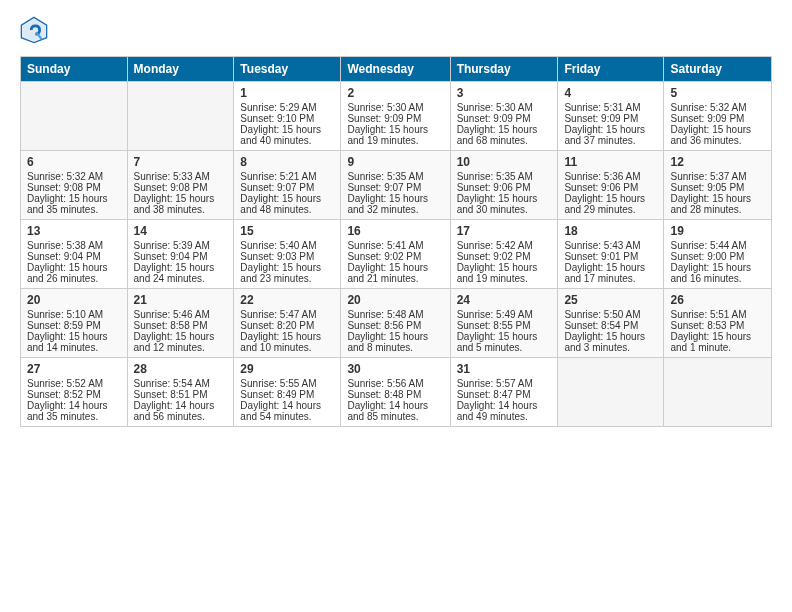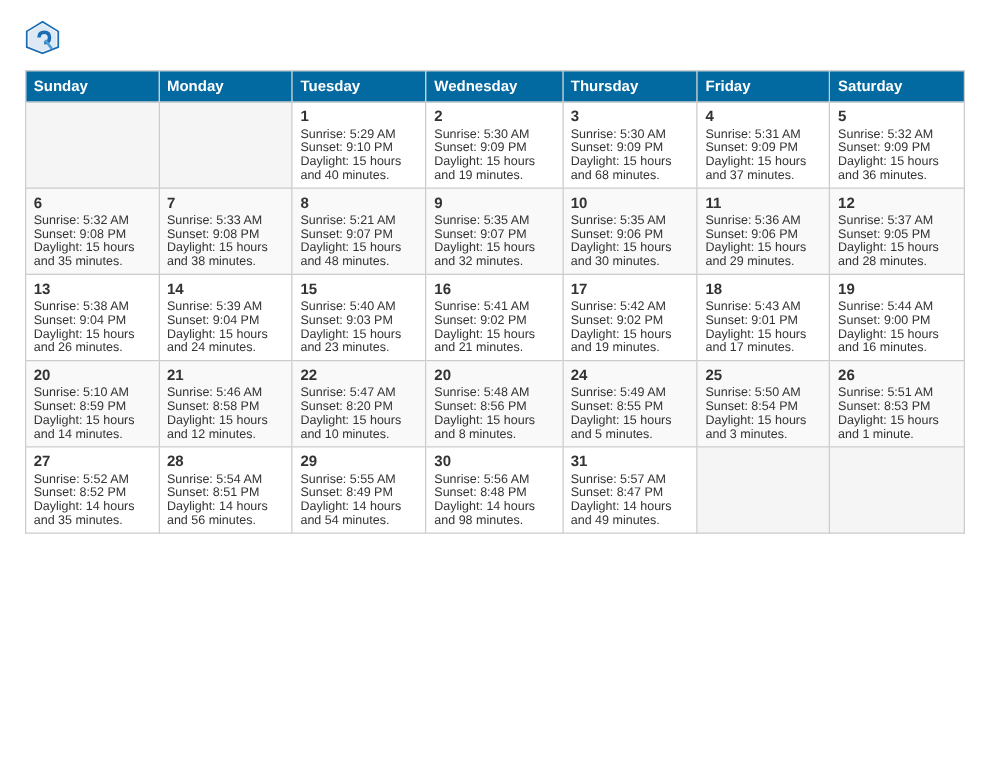--- a/index.html
+++ b/index.html
@@ -334,21 +334,21 @@
             <div>Sunrise: 5:55 AM</div>
             <div>Sunset: 8:49 PM</div>
             <div>Daylight: 14 hours</div>
             <div>and 54 minutes.</div>
           </td>
           <td>
             <span class="day-num">30</span>
             <div>Sunrise: 5:56 AM</div>
             <div>Sunset: 8:48 PM</div>
             <div>Daylight: 14 hours</div>
-            <div>and 98 minutes.</div>
+            <div>and 85 minutes.</div>
           </td>
           <td>
             <span class="day-num">31</span>
             <div>Sunrise: 5:57 AM</div>
             <div>Sunset: 8:47 PM</div>
             <div>Daylight: 14 hours</div>
             <div>and 49 minutes.</div>
           </td>
           <td class="empty"></td>
           <td class="empty"></td>

